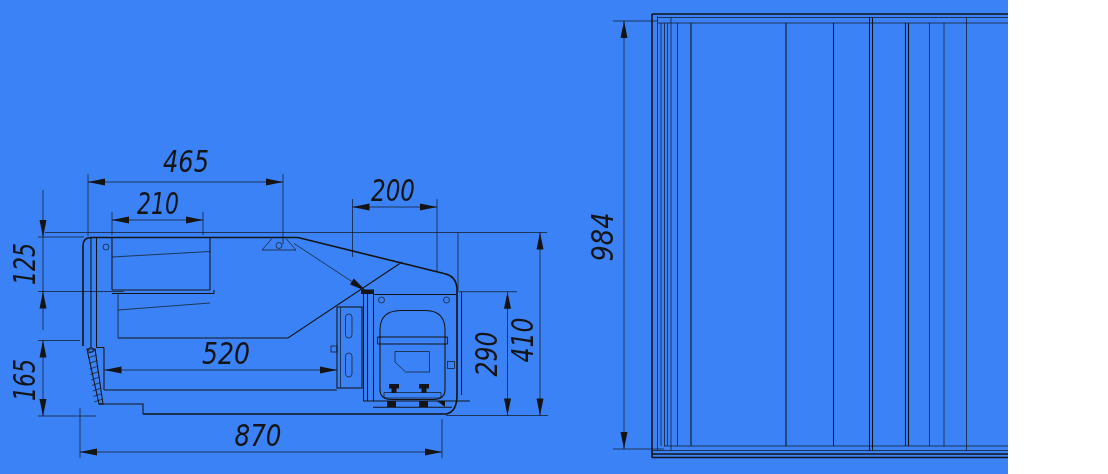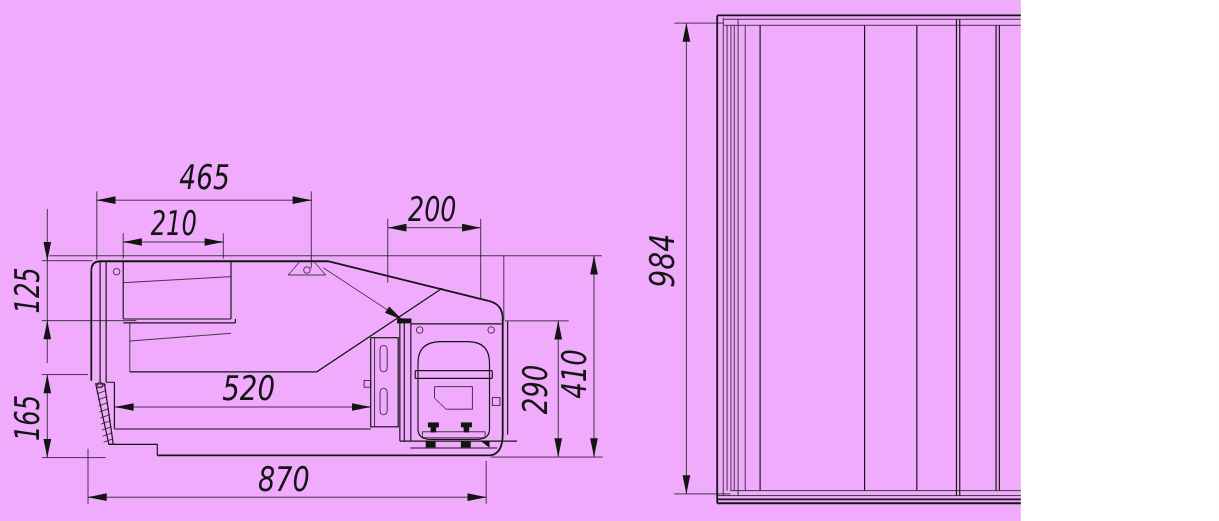--- a/index.html
+++ b/index.html
@@ -1,16 +1,16 @@
 <!DOCTYPE html>
 <html><head>
 <meta charset="utf-8">
 <style>
   html,body{margin:0;padding:0;background:#ffffff;}
-  .canvas{position:relative;width:928px;height:474px;background:#f0abfc;overflow:hidden;text-align:right;}
+  .canvas{position:relative;width:1008px;height:474px;background:#3b82f6;overflow:hidden;text-align:right;}
   svg{display:block;}
   .ln{fill:none;stroke:#141414;}
   .ol{stroke-width:1.6;}   
   .md{stroke-width:1.05;}  
   .tn{stroke-width:0.7;}   
   .fl{fill:#141414;stroke:none;} 
   .dim-label{font-family:"DejaVu Sans","Liberation Sans",sans-serif;
              font-style:italic;font-size:31px;fill:#141414;}
 </style>
 </head>

